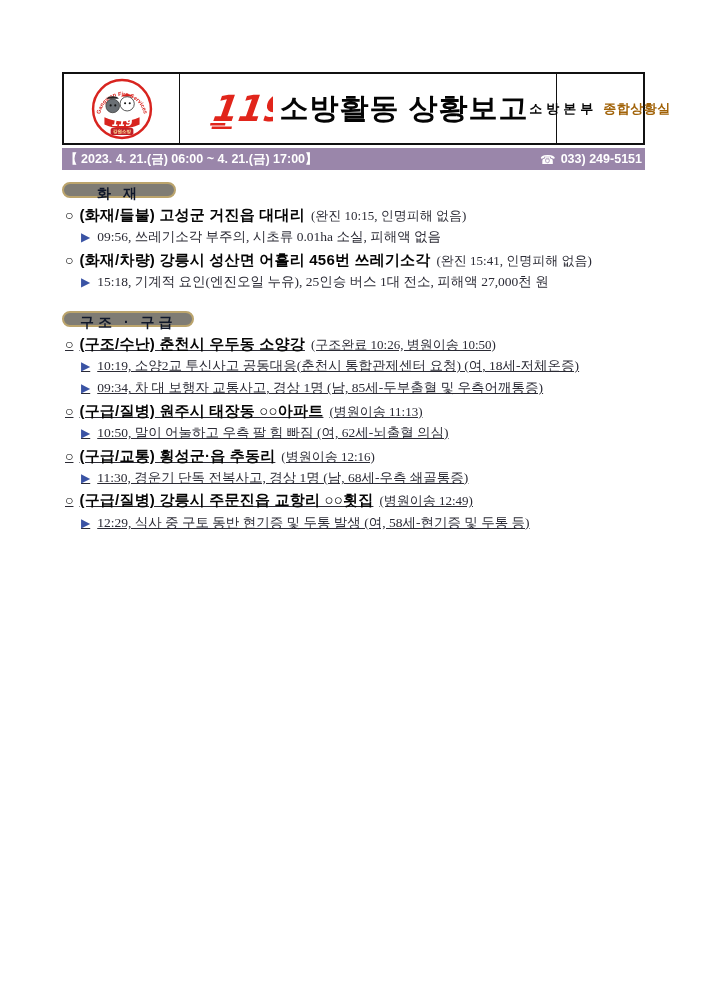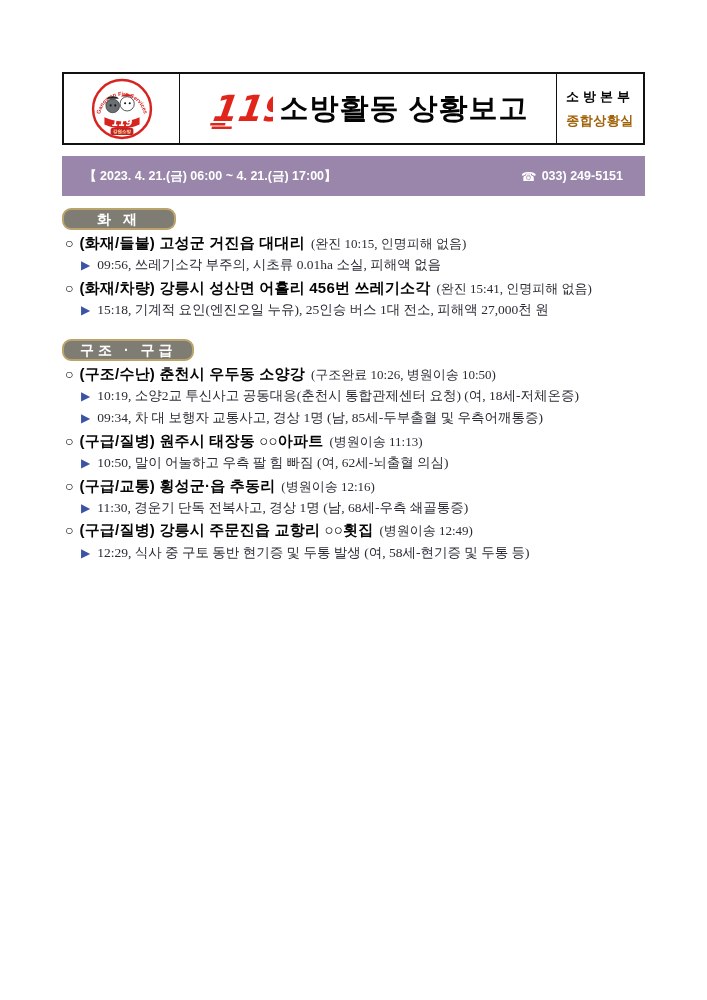--- a/index.html
+++ b/index.html
@@ -9,42 +9,42 @@
     margin:0 auto; overflow:hidden;
     font-family:"Liberation Serif","DejaVu Serif",serif; color:#2b2b35;
   }
   .content { position:absolute; left:62px; top:72px; width:583px; }
 
   
   .hdr-table { display:flex; height:73px; border:2px solid #111; background:#fff; }
   .hdr-cell { display:flex; align-items:center; justify-content:center; }
   .hdr-logo-cell { width:116px; border-right:1.5px solid #111; }
   .hdr-title-cell { flex:1; border-right:1.5px solid #111; gap:6px; }
-  .hdr-office-cell { width:86px; flex-direction:column; gap:6px; }
+  .hdr-office-cell { width:86px; flex-direction:row; gap:6px; }
   .office-line1 { font-family:"Liberation Sans","DejaVu Sans",sans-serif; font-weight:bold; font-size:13px; letter-spacing:4px; color:#050505; white-space:nowrap; }
   .office-line2 { font-family:"Liberation Sans","DejaVu Sans",sans-serif; font-weight:bold; font-size:13px; letter-spacing:0.5px; color:#a16207; white-space:nowrap; }
   .main-title { font-family:"Liberation Sans","DejaVu Sans",sans-serif; font-weight:800; font-size:29px; letter-spacing:1px; color:#040404; white-space:nowrap; }
 
   
   .period-bar {
-    margin-top:11px; height:40px; background:#9a86aa; color:#fff;
-    display:flex; align-items:center; justify-content:space-between; padding:0 22px;
+    margin-top:3px; height:22px; background:#9a86aa; color:#fff;
+    display:flex; align-items:center; justify-content:space-between; padding:0 3px;
     font-family:"Liberation Sans","DejaVu Sans",sans-serif; font-weight:bold; font-size:12.5px;
   }
   .phone-wrap { display:flex; align-items:center; gap:5px; }
 
   
   .section-pill {
     display:inline-block; min-width:114px; text-align:center; padding:1px 16px;
     background:#7f7c74; border:2px solid #bba46c; border-radius:9px;
-    color:#ffffff; font-family:"Liberation Sans","DejaVu Sans",sans-serif;
-    font-weight:bold; font-size:14px; letter-spacing:4px; height:22px; line-height:17px;
+    color:#0f172a; font-family:"Liberation Sans","DejaVu Sans",sans-serif;
+    font-weight:bold; font-size:14px; letter-spacing:4px; height:16px; line-height:17px;
   }
   .sec-fire { margin-top:12px; }
-  .sec-rescue { margin-top:15px; }
+  .sec-rescue { margin-top:15px;text-decoration:underline; }
   .items { margin-top:4px; padding-left:3px; }
 
   
   .line { height:22.4px; line-height:18px; white-space:nowrap; }
   .marker { font-family:"Liberation Sans","DejaVu Sans",sans-serif; font-weight:bold; font-size:14px; color:#050505; margin-right:6px; }
   .ititle { font-family:"Liberation Sans","DejaVu Sans",sans-serif; font-weight:800; font-size:15px; color:#050505; letter-spacing:0.2px; }
   .istatus { font-size:13px; color:#2b2b35; margin-left:6px; }
   .detail { padding-left:16px; font-size:13.5px; color:#2b2b35; }
   .arrow { color:#3a53a4; font-size:12px; margin-right:7px; }
 

